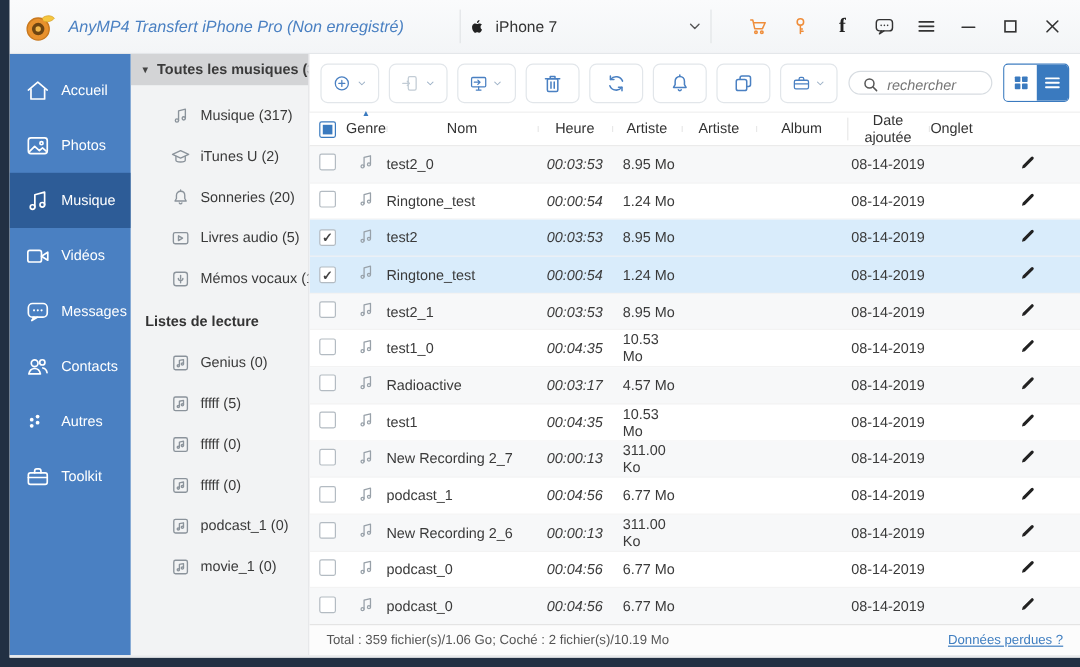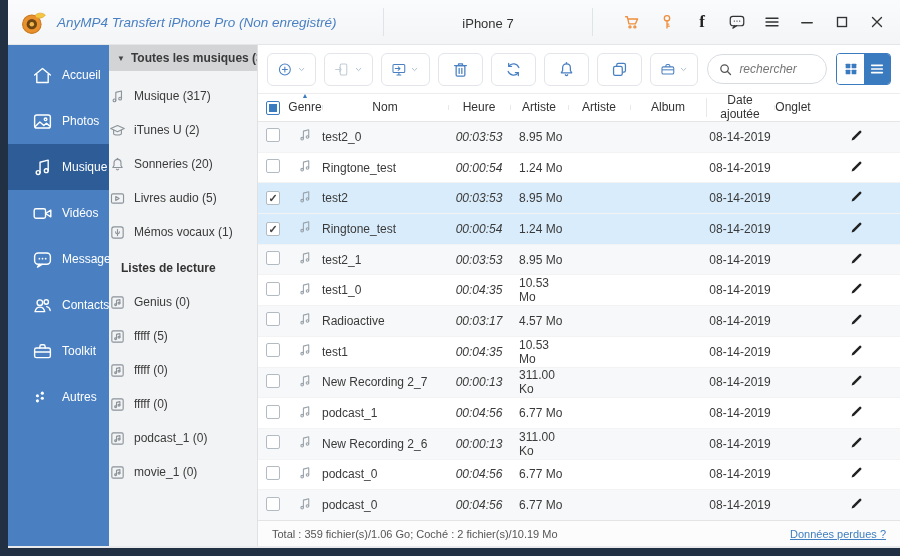--- a/index.html
+++ b/index.html
@@ -9,65 +9,65 @@
             background:#fff; display:flex; flex-direction:column; overflow:hidden;
             border-bottom:2px solid #e8eaec; }
 
   
   .titlebar { height:45px; flex:0 0 45px; background:linear-gradient(#fafbfc,#f3f5f7);
               border-bottom:1px solid #e4e7ea; display:flex; align-items:center; padding:0 14px 0 12px; }
   .tb-left { display:flex; align-items:center; gap:10px; flex:1 1 auto; min-width:0; }
   .logo { width:27px; height:27px; flex:0 0 27px; }
   .app-title { color:#4a80c2; font-size:13.5px; white-space:nowrap;font-style:italic; }
   .device { display:flex; align-items:center; gap:8px; height:28px; padding:0 6px;
-            border-left:1px solid #e1e4e7; border-right:1px solid #e1e4e7; width:210px; cursor:pointer;flex-direction:column; }
+            border-left:1px solid #e1e4e7; border-right:1px solid #e1e4e7; width:210px; cursor:pointer; }
   .device .apple { width:15px; height:16px; color:#222; }
   .device-label { font-size:13px; color:#333; flex:1; }
   .device .chev { width:14px; height:14px; color:#555; }
   .tb-right { display:flex; align-items:center; gap:17px; padding-left:30px; }
   .tbi { width:18px; height:18px; color:#333; cursor:pointer; display:flex; align-items:center; justify-content:center; }
   .tbi.orange { color:#ef8d3a; }
   .tbi.fb { font-family:"Liberation Serif", serif; font-weight:bold; font-size:17px; color:#222; }
   .tbi svg { width:100%; height:100%; }
 
   
   .main { flex:1; display:flex; min-height:0; }
 
   
   .nav { width:101px; flex:0 0 101px; background:#4a80c2; padding-top:7px; }
-  .nav-item { height:46px; display:flex; align-items:center; gap:9px; padding-left:24px;
+  .nav-item { height:46px; display:flex; align-items:center; gap:9px; padding-left:13px;
               color:#fff; font-size:12px; cursor:pointer; }
   .nav-item.active { background:#2d5c97; }
   .nav-ic { width:21px; height:21px; flex:0 0 21px; }
   .nav-ic svg { width:100%; height:100%; }
 
   
   .library { width:149px; flex:0 0 149px; background:#f2f3f4; border-right:1px solid #dfe1e3;
              font-size:12px; color:#3a3a3a; overflow:hidden; }
   .lib-header { height:26px; background:#d3d4d6; display:flex; align-items:center; gap:6px;
                 padding-left:8px; font-weight:bold; font-size:12px; color:#3a3a3a; cursor:pointer;
                 white-space:nowrap; overflow:hidden; }
   .lib-header .caret { font-size:8px; color:#444; }
   .lib-list { padding-top:8px; }
-  .lib-item { height:34px; display:flex; align-items:center; gap:8px; cursor:pointer; white-space:nowrap; }
+  .lib-item { height:34px; display:flex; align-items:center; gap:8px; padding-left:33px; cursor:pointer; white-space:nowrap; }
   .lib-ic { width:17px; height:17px; flex:0 0 17px; color:#8b939b; }
   .lib-ic svg { width:100%; height:100%; }
   .lib-sub { font-weight:bold; padding:12px 0 2px 12px; color:#333; }
 
   
   .content { flex:1; display:flex; flex-direction:column; min-width:0; background:#fff; }
 
   .toolbar { height:49px; flex:0 0 49px; display:flex; align-items:center; gap:8px;
              padding:0 9px; border-bottom:1px solid #ededed; }
   .btn { height:33px; min-width:45px; padding:0 9px; display:flex; align-items:center; justify-content:center;
          gap:4px; border:1px solid #e2e6ea; border-radius:6px; background:#fff; color:#4a80c2; cursor:pointer; }
   .btn svg { width:19px; height:19px; }
   .btn .chev { width:11px; height:11px; color:#9fb3c8; }
   .btn.disabled { color:#c2ccd5; }
-  .search { height:30px; border:1px solid #d7dce1; border-radius:16px; display:flex; align-items:center;
+  .search { height:20px; border:1px solid #d7dce1; border-radius:16px; display:flex; align-items:flex-end;
             gap:6px; padding:0 10px; margin-left:1px; width:120px; background:#fff; }
   .search .sic { width:15px; height:15px; color:#555; flex:0 0 15px; }
   .search input { border:0; outline:0; width:80px; font-style:italic; font-size:12px; color:#999; background:transparent; }
   .toggle { display:flex; border:1px solid #3a7abf; border-radius:4px; overflow:hidden; margin-left:1px; }
   .tgl { width:31px; height:30px; display:flex; align-items:center; justify-content:center; cursor:pointer; }
   .tgl svg { width:16px; height:16px; }
   .tgl.grid { background:#fff; color:#3a7abf; }
   .tgl.list { background:#3a7abf; color:#fff; }
 
   
@@ -221,34 +221,34 @@
           <span class="nav-ic"><svg viewBox="0 0 24 24" fill="none" stroke="currentColor" stroke-width="1.6" stroke-linecap="round" stroke-linejoin="round">
               <circle cx="9" cy="8.8" r="3.2"></circle>
               <path d="M3.5 19c.6-3.3 2.8-5.2 5.5-5.2s4.9 1.9 5.5 5.2z"></path>
               <circle cx="16.3" cy="8" r="2.5"></circle>
               <path d="M16.8 13.3c2.2.4 3.6 2 4 4.4"></path>
             </svg></span>
           <span>Contacts</span>
         </div>
         <div class="nav-item">
           <span class="nav-ic"><svg viewBox="0 0 24 24" fill="none" stroke="currentColor" stroke-width="1.6" stroke-linecap="round" stroke-linejoin="round">
-              <rect x="3" y="8" width="18" height="11" rx="2"></rect>
-              <path d="M9 8V6.3a2 2 0 012-2h2a2 2 0 012 2V8"></path>
-              <path d="M3 12.5h18"></path>
-            </svg></span>
-          <span>Toolkit</span>
-        </div>
-        <div class="nav-item">
-          <span class="nav-ic"><svg viewBox="0 0 24 24" fill="none" stroke="currentColor" stroke-width="1.6" stroke-linecap="round" stroke-linejoin="round">
               <circle cx="6.2" cy="10" r="1.8" fill="currentColor" stroke="none"></circle>
               <circle cx="6.2" cy="15.8" r="1.8" fill="currentColor" stroke="none"></circle>
               <circle cx="11.8" cy="7" r="1.8" fill="currentColor" stroke="none"></circle>
               <circle cx="11.8" cy="12.8" r="1.8" fill="currentColor" stroke="none"></circle>
             </svg></span>
           <span>Autres</span>
+        </div>
+        <div class="nav-item">
+          <span class="nav-ic"><svg viewBox="0 0 24 24" fill="none" stroke="currentColor" stroke-width="1.6" stroke-linecap="round" stroke-linejoin="round">
+              <rect x="3" y="8" width="18" height="11" rx="2"></rect>
+              <path d="M9 8V6.3a2 2 0 012-2h2a2 2 0 012 2V8"></path>
+              <path d="M3 12.5h18"></path>
+            </svg></span>
+          <span>Toolkit</span>
         </div>
       </div>
 
     <div class="library">
       <div class="lib-header">
         <span class="caret">▼</span>
         <span>Toutes les musiques (359</span>
       </div>
       <div class="lib-list">
           <div class="lib-item">

